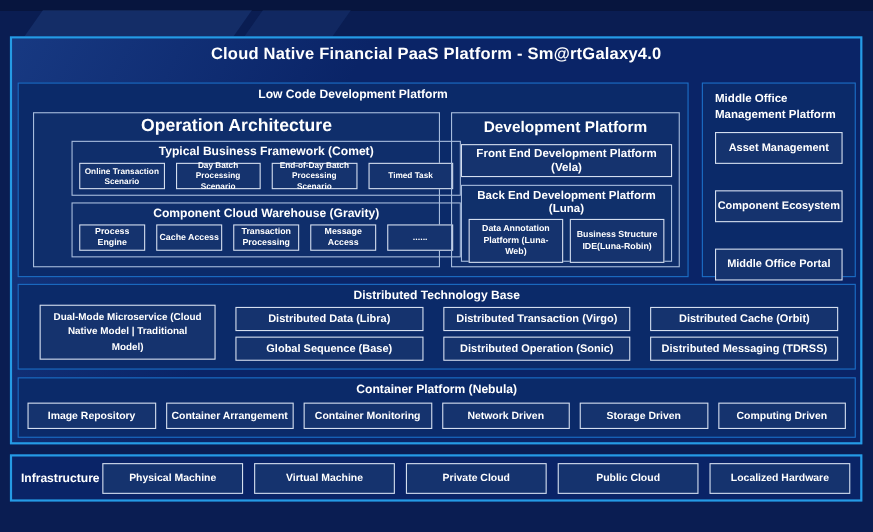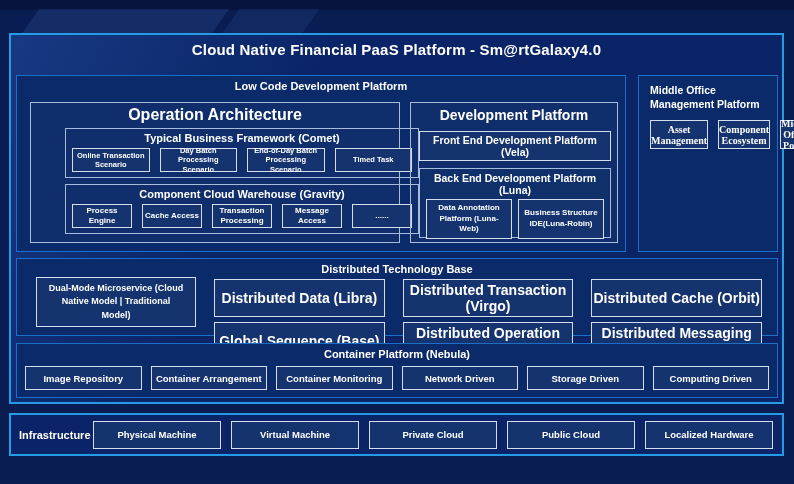--- a/index.html
+++ b/index.html
@@ -48,28 +48,28 @@
   .devplat{left:393px;top:26px;width:208px;height:141px;}
   .devplat-title{text-align:center;font-size:14px;padding-top:4px;}
   .frontend{position:absolute;left:8px;top:28px;width:192px;height:30px;font-size:10.5px;}
   .backend{position:absolute;left:8px;top:65px;width:192px;height:70px;box-sizing:border-box;border:1px solid #A7BCDD;background:#10306B;}
   .backend-label{text-align:center;font-size:10.5px;padding-top:3px;}
   .backend .row{gap:6px;margin-top:3px;}
   .backend .leaf{flex:1;height:40px;font-size:8px;line-height:1.35;padding:0 5px;}
 
   .midoffice{left:627px;top:40px;width:140px;height:177px;}
   .mo-label{font-size:10.5px;line-height:1.35;padding:7px 0 0 11px;}
-  .mo-items{display:flex;flex-direction:row;gap:10px;padding:9px 11px 0;font-family:Liberation Serif, serif;}
+  .mo-items{display:flex;flex-direction:column;gap:24px;padding:9px 11px 0;}
   .mo-items .leaf{height:29px;font-size:10px;}
 
   .distributed{left:5px;top:223px;width:762px;height:78px;}
   .dist-row{position:absolute;top:18px;left:19px;right:15px;display:flex;gap:18px;}
   .dualmode{width:160px;height:50px;font-size:9px;line-height:1.5;padding:0 10px;flex:none;}
   .dist-col{flex:1;display:flex;flex-direction:column;gap:5px;margin-top:2px;}
-  .dist-col .leaf{height:38px;font-size:14px;}
+  .dist-col .leaf{height:22px;font-size:10px;}
 
   .containerplat{left:5px;top:308px;width:762px;height:55px;}
   .cp-row{display:flex;gap:9px;padding:0 8px;margin-top:6px;}
   .cp-row .leaf{flex:1;height:24px;font-size:9.5px;}
 
   .infra{
     position:absolute;left:9px;top:413px;width:775px;height:43px;
     box-sizing:border-box;border:2px solid #259BE5;background:#0A2467;
     display:flex;align-items:center;
   }

